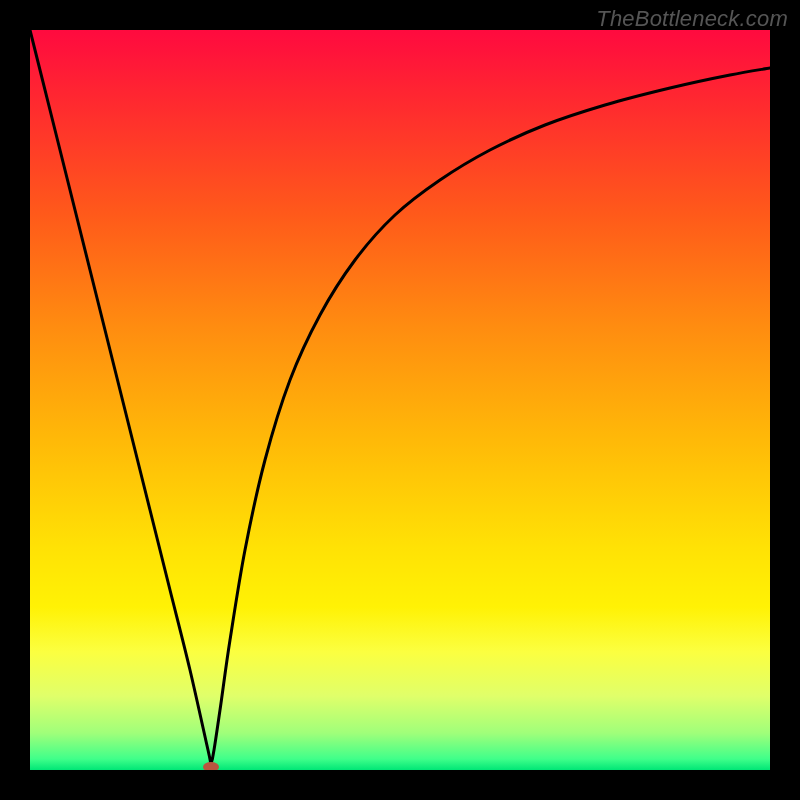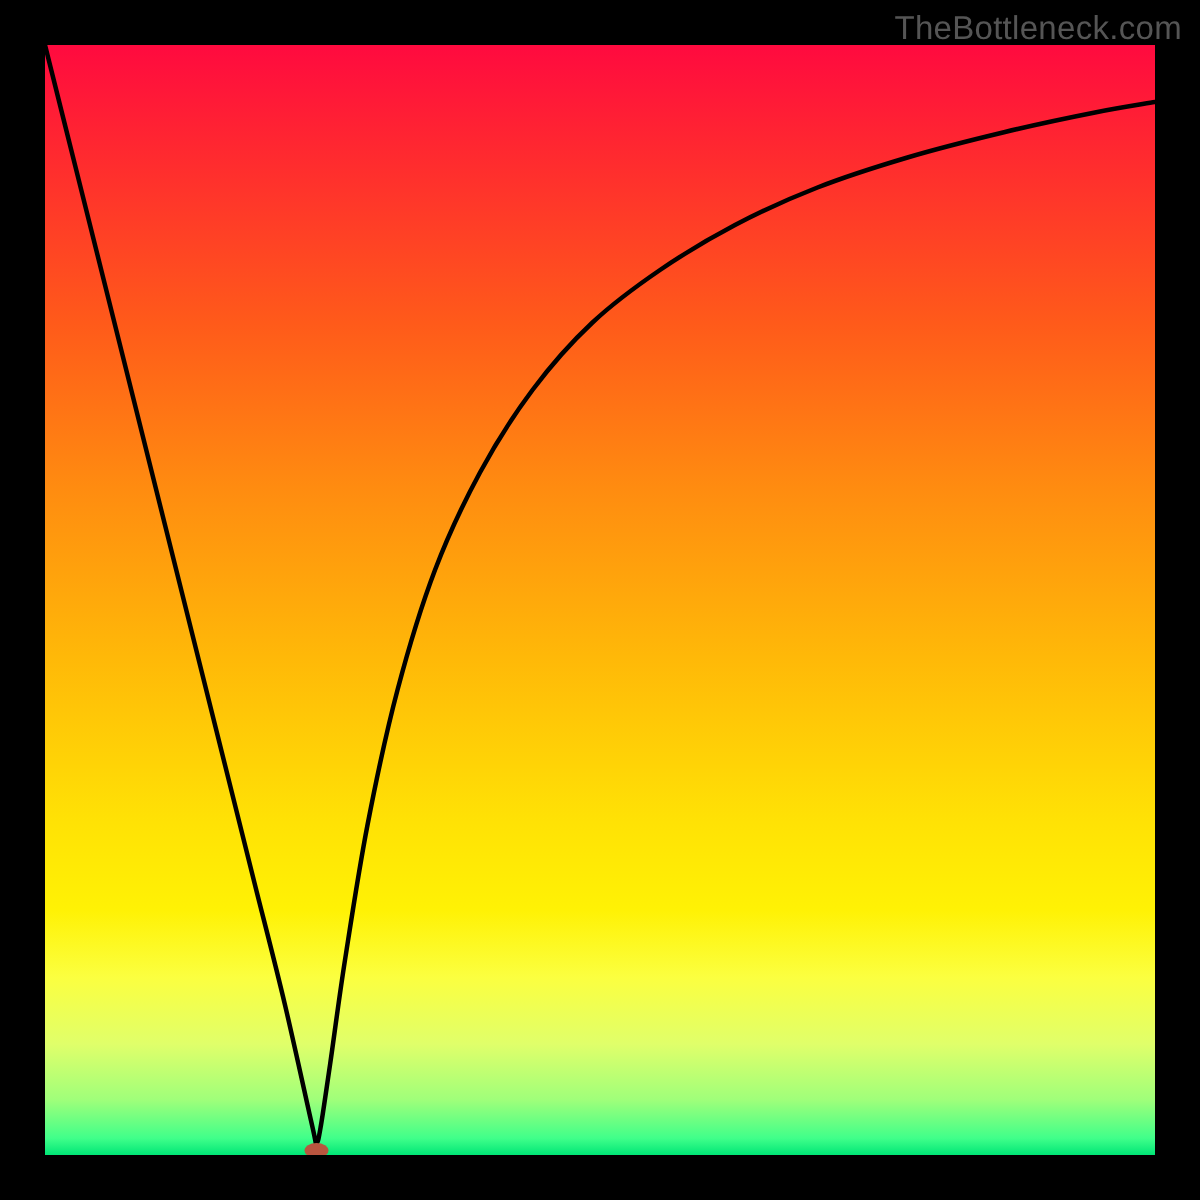--- a/index.html
+++ b/index.html
@@ -9,20 +9,21 @@
     height: 800px;
     overflow: hidden;
     font-family: Arial, Helvetica, sans-serif;
     background: #000;
   }
   .frame {
     position: relative;
     width: 800px;
     height: 800px;
     background: #000;
+    font-style: italic;
   }
   .plot-area {
     position: absolute;
     left: 30px;
     top: 30px;
     width: 740px;
     height: 740px;
     overflow: hidden;
   }
   .watermark {

